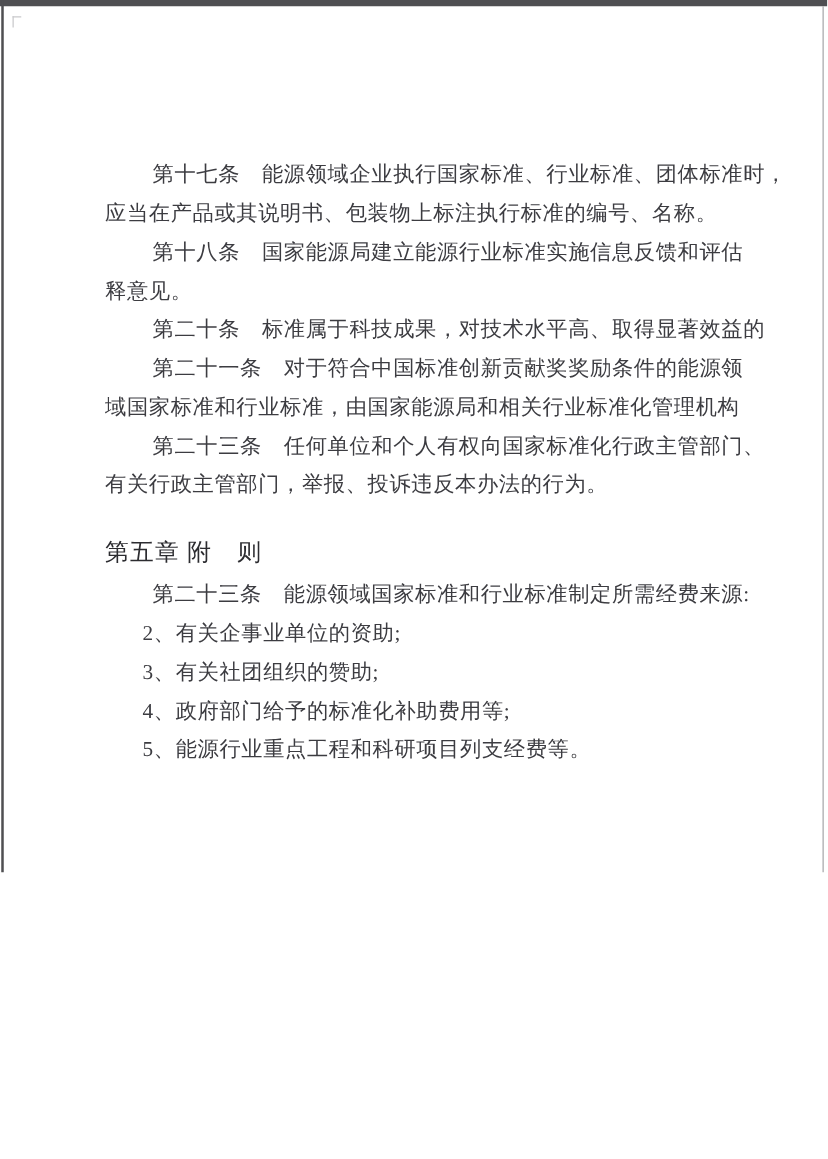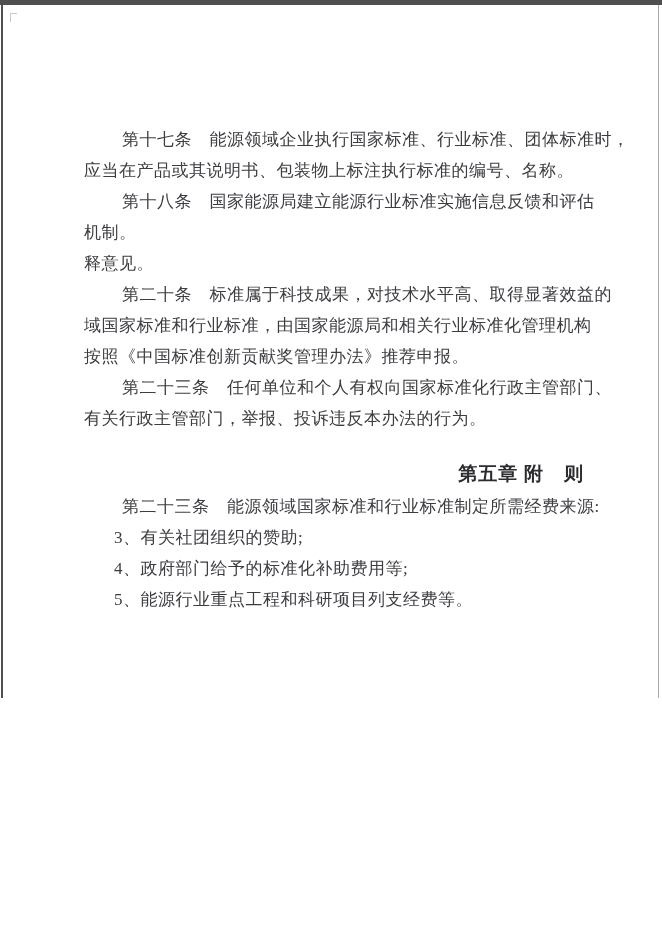--- a/index.html
+++ b/index.html
@@ -45,23 +45,23 @@
     height: 31px;
     line-height: 31px;
     white-space: nowrap;
   }
   .line.indent { padding-left: 38px; }
   .line.list-indent { padding-left: 30px; }
   .chapter-heading {
     margin: 24px 0 2px 0;
     height: 31px;
     line-height: 31px;
-    text-align: right;
+    text-align: left;
     font-size: 19px;
-    font-weight: bold;
+    font-weight: normal;
     color: var(--heading, #2c2c30);
     letter-spacing: 1px;
   }
   .page-number {
     position: absolute;
     top: 848px; left: 0;
     width: 662px;
     text-align: center;
     font-size: 15px;
     color: var(--text, #3c3c41);
@@ -75,30 +75,30 @@
   <div class="top-bar"></div>
   <div class="left-border"></div>
   <div class="right-border"></div>
   <div class="bottom-border"></div>
   <div class="scan-artifact"></div>
 
   <main class="content">
     <div class="line indent">第十七条　能源领域企业执行国家标准、行业标准、团体标准时，</div>
     <div class="line">应当在产品或其说明书、包装物上标注执行标准的编号、名称。</div>
     <div class="line indent">第十八条　国家能源局建立能源行业标准实施信息反馈和评估</div>
-    <div class="line">机制。</div>
     <div class="line">释意见。</div>
     <div class="line indent">第二十条　标准属于科技成果，对技术水平高、取得显著效益的</div>
+    <div class="line indent">第二十一条　对于符合中国标准创新贡献奖奖励条件的能源领</div>
     <div class="line">域国家标准和行业标准，由国家能源局和相关行业标准化管理机构</div>
-    <div class="line">按照《中国标准创新贡献奖管理办法》推荐申报。</div>
     <div class="line indent">第二十三条　任何单位和个人有权向国家标准化行政主管部门、</div>
     <div class="line">有关行政主管部门，举报、投诉违反本办法的行为。</div>
 
     <h2 class="chapter-heading">第五章 附　则</h2>
 
     <div class="line indent">第二十三条　能源领域国家标准和行业标准制定所需经费来源:</div>
+    <div class="line list-indent">2、有关企事业单位的资助;</div>
     <div class="line list-indent">3、有关社团组织的赞助;</div>
     <div class="line list-indent">4、政府部门给予的标准化补助费用等;</div>
     <div class="line list-indent">5、能源行业重点工程和科研项目列支经费等。</div>
   </main>
 
   <footer class="page-number">- 8 -</footer>
 </div>
 
 </body></html>

